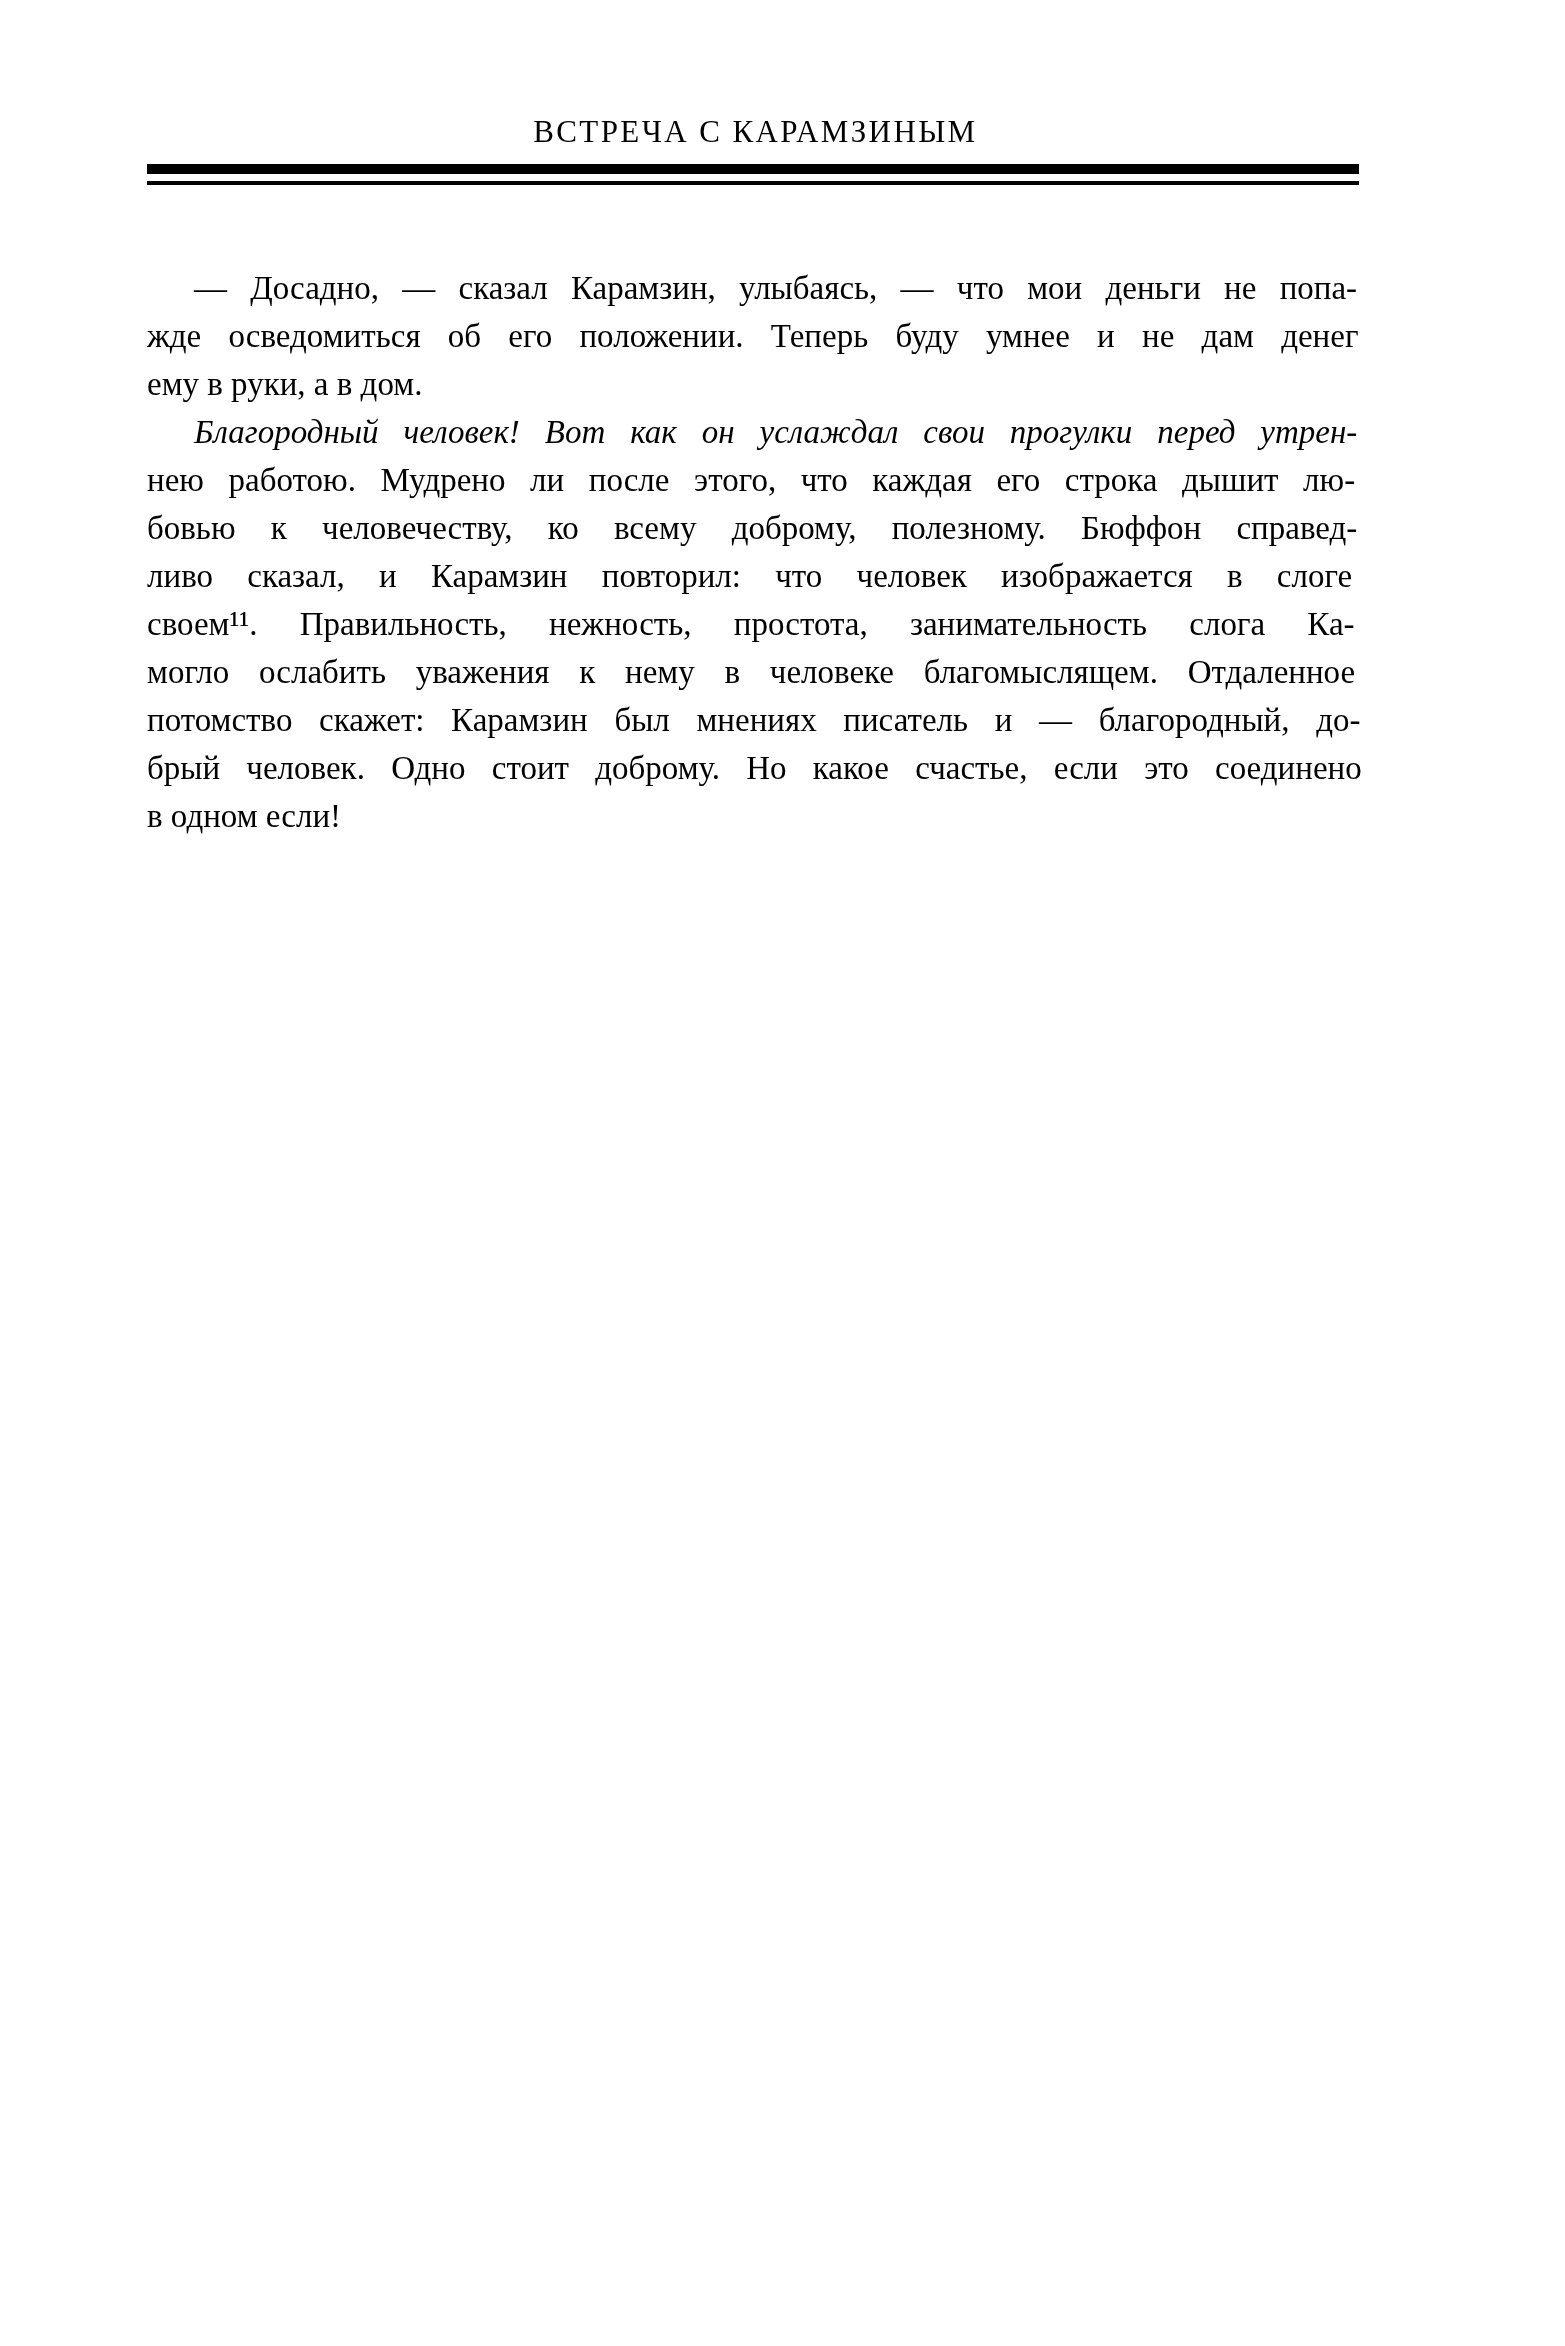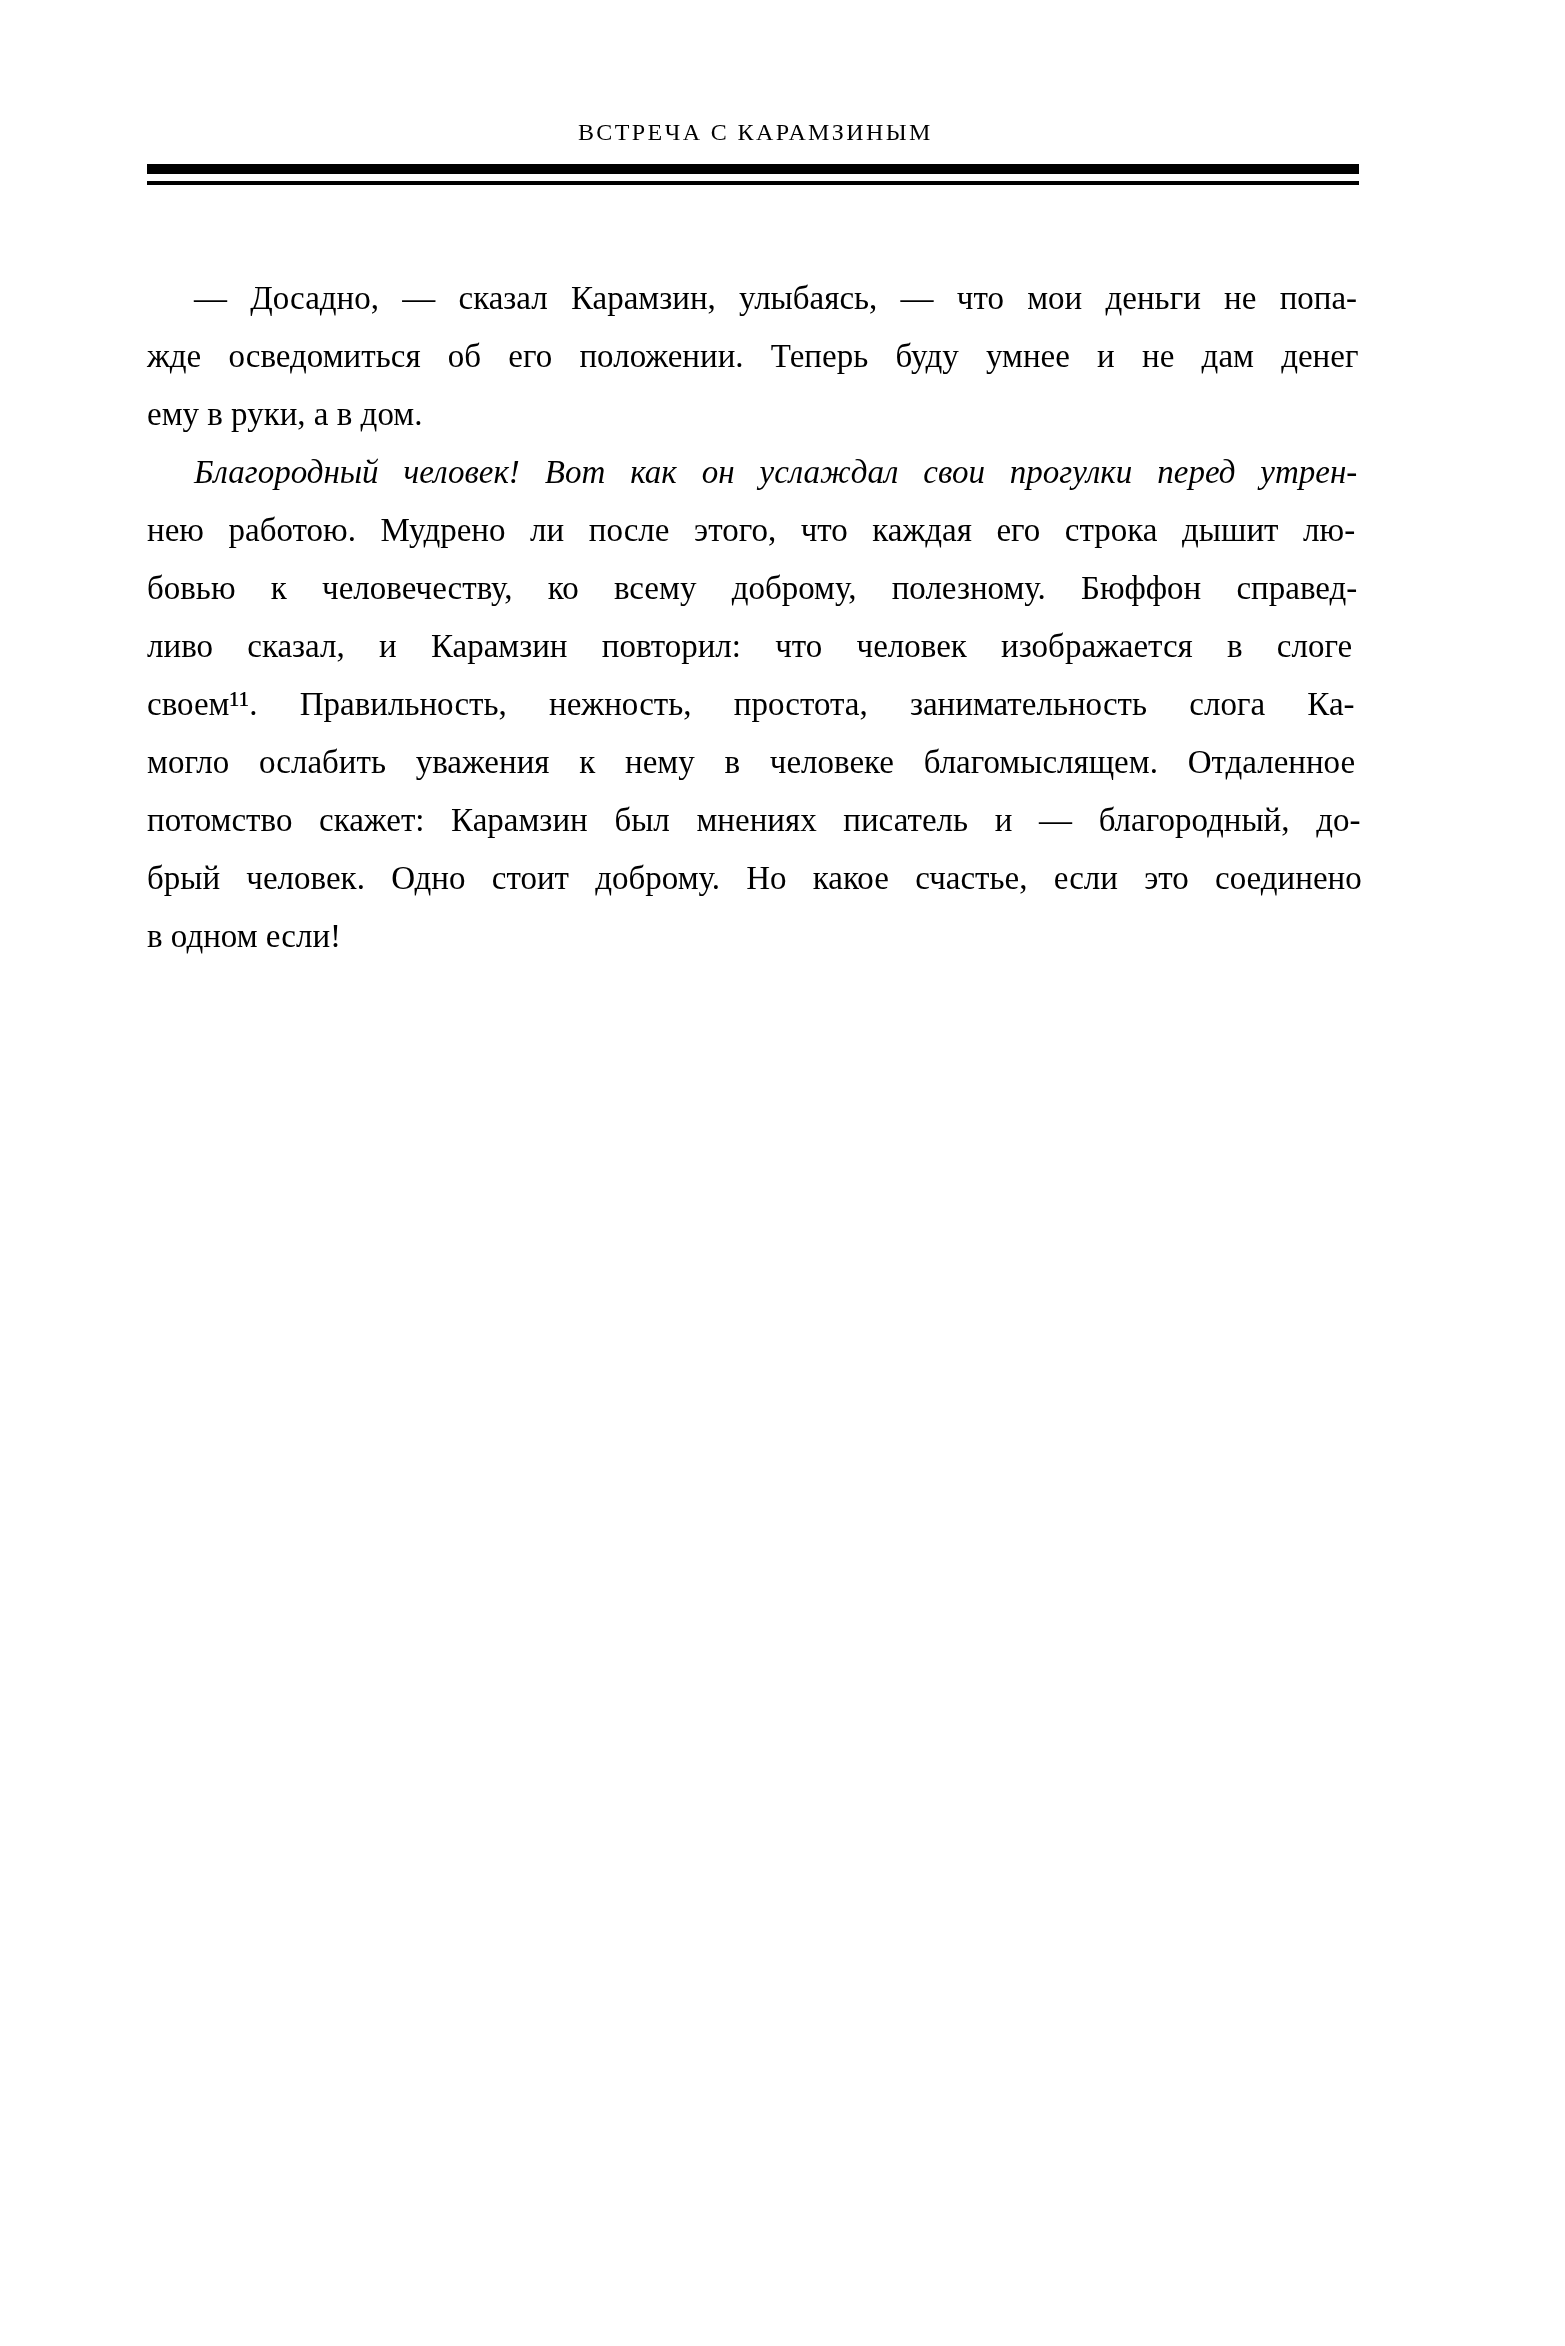--- a/index.html
+++ b/index.html
@@ -15,21 +15,21 @@
     color: #000000;
     font-family: "Liberation Serif", "DejaVu Serif", serif;
     overflow: hidden;
   }
   .running-header {
     position: absolute;
     left: 147px;
     top: 120px;
     width: 1212px;
     text-align: center;
-    font-size: 24px;
+    font-size: 31px;
     line-height: 24.6px;
     letter-spacing: 2.4px;
     padding-left: 2.4px; 
     white-space: nowrap;
     color: #000000;
   }
   .rule-thick {
     position: absolute;
     left: 147px;
     top: 164px;
@@ -50,21 +50,20 @@
     left: 147px;
     top: 264px;
     width: 1212px;
     font-size: 33px;
     line-height: 48px;
     color: #000000;
   }
   .line {
     white-space: pre; 
     height: 48px;
-    margin-top: 10px;
   }
   .line.indent {
     padding-left: 47px;
   }
   .line span {
     display: inline-block;
     white-space: pre;
   }
 </style>
 </head>

